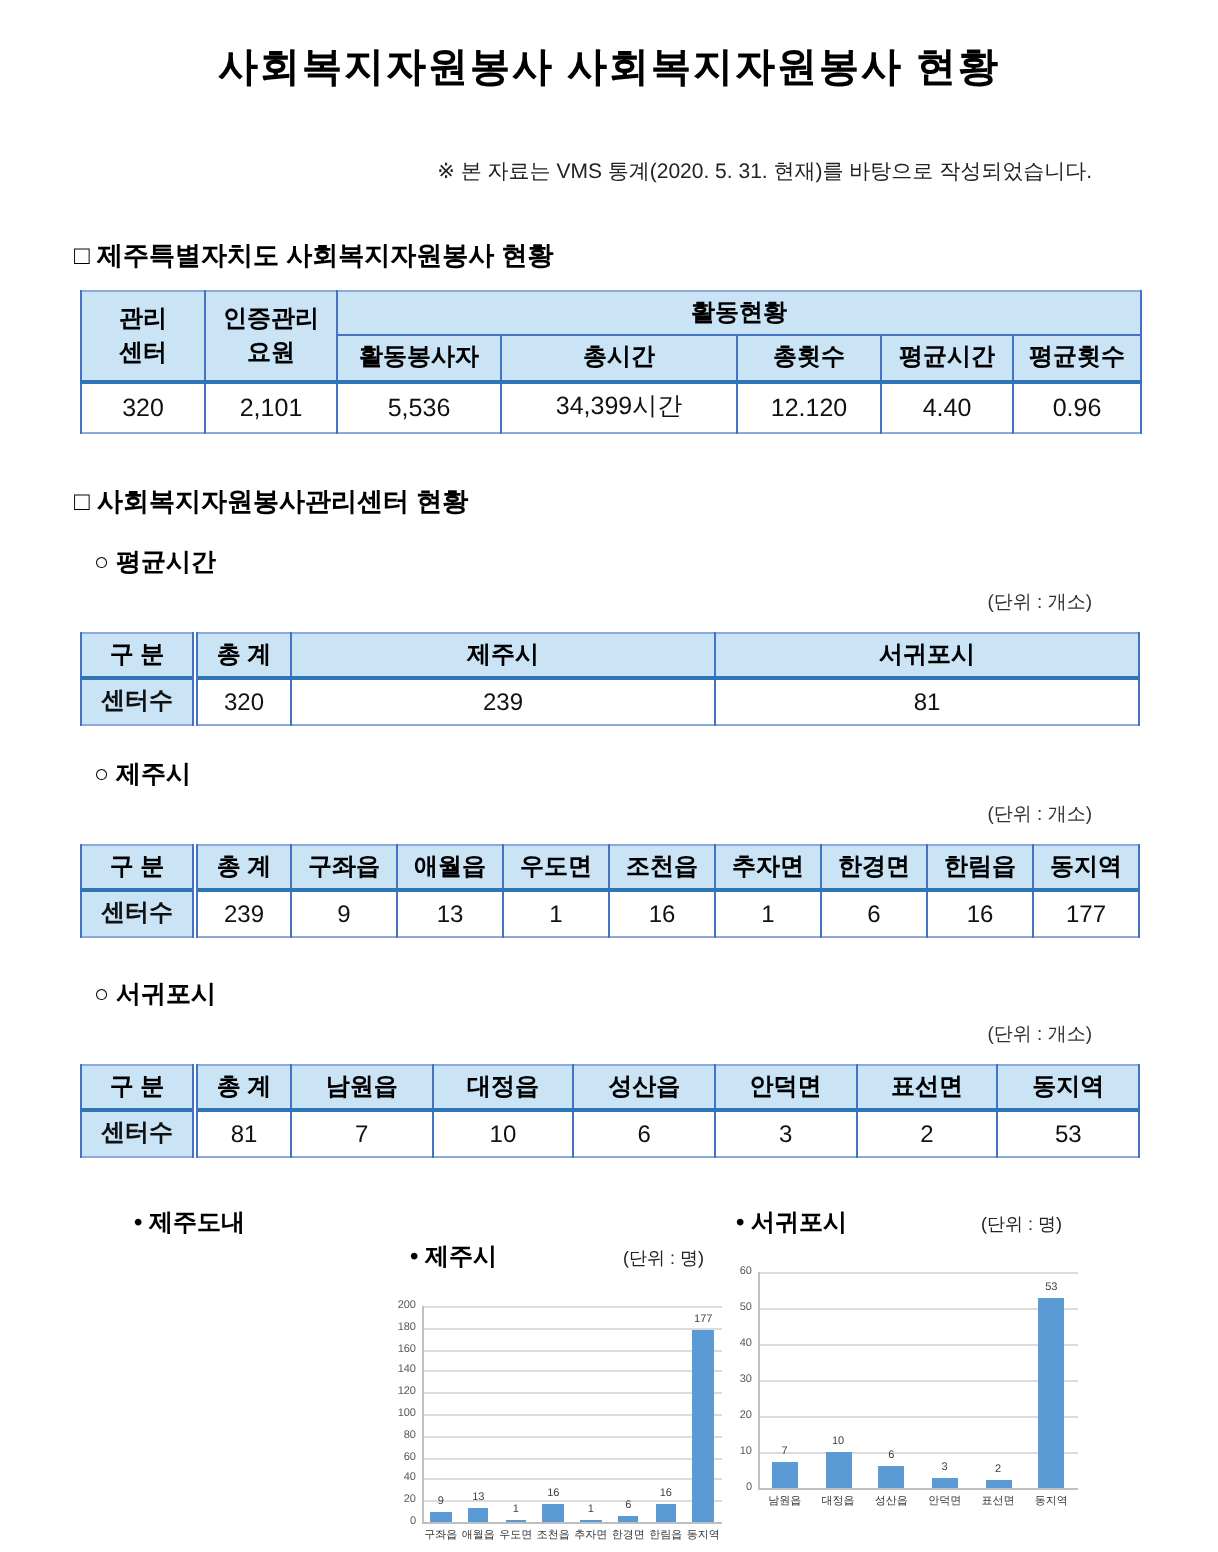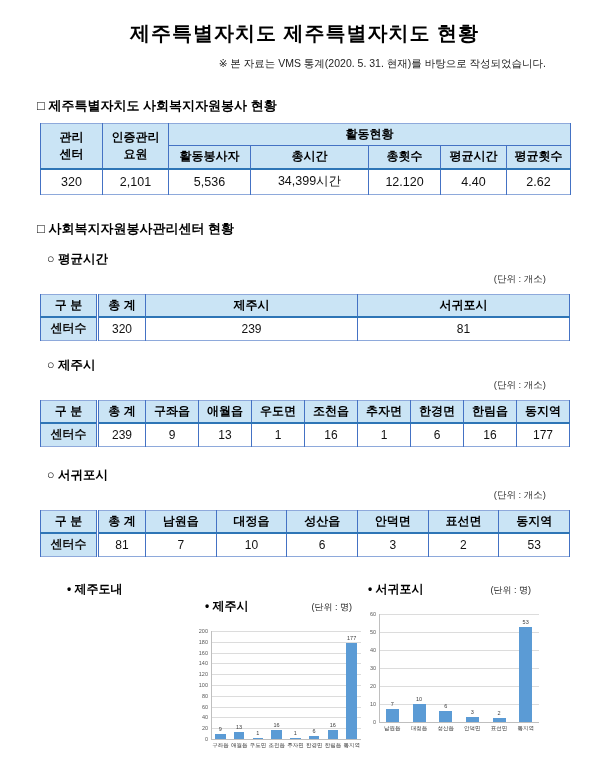--- a/index.html
+++ b/index.html
@@ -4,21 +4,21 @@
 <style>
   * { margin:0; padding:0; box-sizing:border-box; }
   html,body { background:#ffffff; }
   body {
     width:609px; height:776px; position:relative; overflow:hidden;
     font-family:"Liberation Sans","DejaVu Sans",sans-serif; color:#1a1a1a;
   }
   .pre { white-space:pre-line; }
 
   .doc-title { margin-top:20px; text-align:center; font-size:20px; font-weight:bold; letter-spacing:1px; color:#000; }
-  .doc-note  { width:546px; margin-top:10px; text-align:right; font-size:10.5px; color:#222; }
+  .doc-note  { width:546px; margin-top:32px; text-align:right; font-size:10.5px; color:#222; }
 
   .sec-heading { margin:26px 0 0 37px; font-size:13px; font-weight:bold; color:#000; }
   .sub-heading { margin:13px 0 0 47px; font-size:12.5px; font-weight:bold; color:#000; }
   .unit-label  { width:546px; margin-top:5px; text-align:right; font-size:9.5px; color:#333; }
 
   table.tbl { border-collapse:collapse; table-layout:fixed; width:530px; margin:8px 0 0 40px;
               border-top:1px solid #8EA9DB; border-bottom:1.5px solid #8EA9DB; }
   table.tbl th, table.tbl td {
     border-left:1px solid #4472C4; border-right:1px solid #4472C4;
     text-align:center; vertical-align:middle; font-size:12px; overflow:hidden;
@@ -54,21 +54,21 @@
   .axis-x { position:absolute; height:1px; background:#BFBFBF; }
   .axis-y { position:absolute; width:1px; background:#BFBFBF; }
   .ytick { position:absolute; font-size:5.5px; color:#595959; text-align:right; transform:translateY(-50%); }
   .bar { position:absolute; }
   .bar-value { position:absolute; font-size:5.5px; color:#404040; text-align:center; white-space:nowrap; }
   .bar-cat { position:absolute; font-size:5.5px; color:#333; text-align:center; white-space:nowrap; }
 </style>
 </head>
 <body>
 
-<div class="doc-title">제주특별자치도 제주특별자치도 현황</div>
+<div class="doc-title">사회복지자원봉사 사회복지자원봉사 현황</div>
 <div class="doc-note">※ 본 자료는 VMS 통계(2020. 5. 31. 현재)를 바탕으로 작성되었습니다.</div>
 
 <div class="sec-heading">□ 제주특별자치도 사회복지자원봉사 현황</div>
 
 <table class="tbl t1">
   <colgroup>
     <col style="width:62px">
       <col style="width:66px">
       <col style="width:82px">
     <col style="width:118px">
@@ -91,21 +91,21 @@
     <th>평균시간</th>
     <th>평균횟수</th>
   </tr>
   <tr>
     <td>320</td>
     <td>2,101</td>
     <td>5,536</td>
     <td>34,399시간</td>
     <td>12.120</td>
     <td>4.40</td>
-    <td>2.62</td>
+    <td>0.96</td>
   </tr>
 </tbody>
   </table>
 
 <div class="sec-heading" style="margin-top:25px;">□ 사회복지자원봉사관리센터 현황</div>
 
 <div class="sub-heading">○ 평균시간</div>
 <div class="unit-label">(단위 : 개소)</div>
 <table class="tbl region">
   <tbody>

